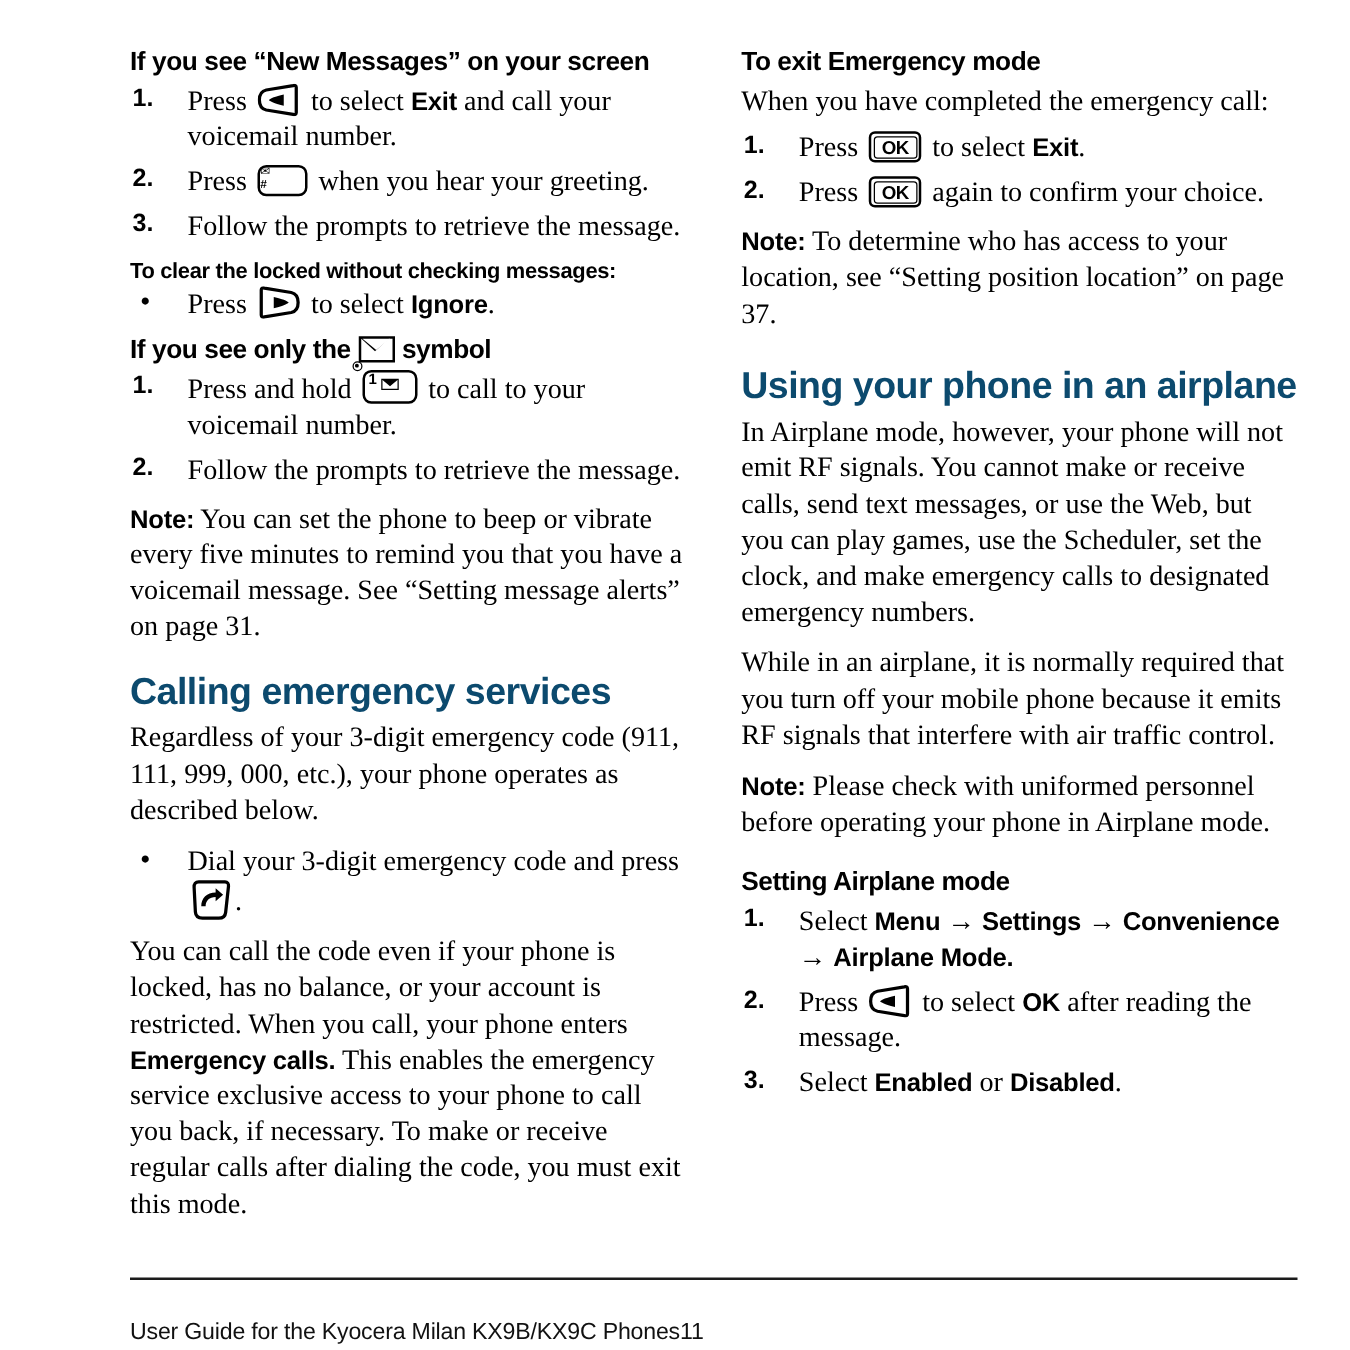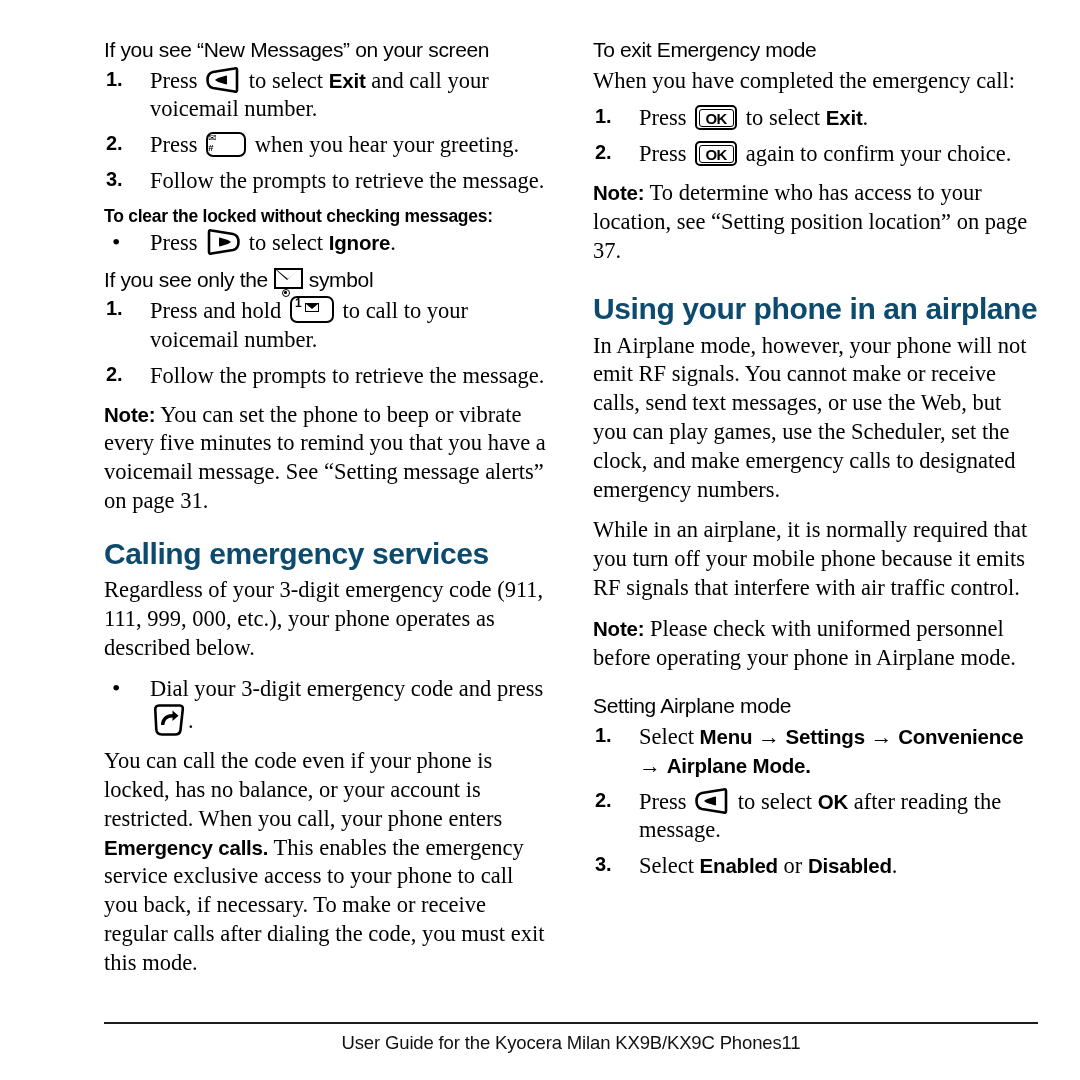--- a/index.html
+++ b/index.html
@@ -42,27 +42,28 @@
     font-family: "Liberation Sans", "DejaVu Sans", sans-serif;
     font-weight: bold;
     font-size: 30px;
     line-height: 1.08;
     letter-spacing: -0.4px;
     margin: 0 0 6px 0;
     color: #0c4a6e;
   }
   h2.sub {
     font-family: "Liberation Sans", "DejaVu Sans", sans-serif;
-    font-weight: normal;
+    font-weight: bold;
     font-size: 21px;
     line-height: 1.12;
     letter-spacing: -0.35px;
     margin: 0 0 5px 0;
     color: #000;
     display: flex;
+    align-items: center;
     flex-wrap: wrap;
     gap: 0;
   }
   h3.minor {
     font-family: "Liberation Sans", "DejaVu Sans", sans-serif;
     font-weight: bold;
     font-size: 17.5px;
     line-height: 1.15;
     letter-spacing: -0.25px;
     margin: 6px 0 3px 0;
@@ -293,28 +294,28 @@
     top: 1022px;
     width: 934px;
   }
   .footer-rule {
     border-top: 2.5px solid #1b1b1b;
     width: 100%;
     margin-bottom: 8px;
   }
   .footer-row {
     display: flex;
-    justify-content: center;
+    justify-content: flex-start;
     align-items: baseline;
     font-family: "Liberation Sans", "DejaVu Sans", sans-serif;
     font-size: 18.5px;
     letter-spacing: -0.15px;
     color: #111;
   }
-  .footer-page { font-size: 18.5px; }
+  .footer-page { font-size: 18.5px; margin-top: 22px; }
 
   .spacer-lg { height: 16px; }
   .spacer-md { height: 10px; }
 </style>
 </head>
 <body>
 
 <div class="page">
   <div class="columns">
 

